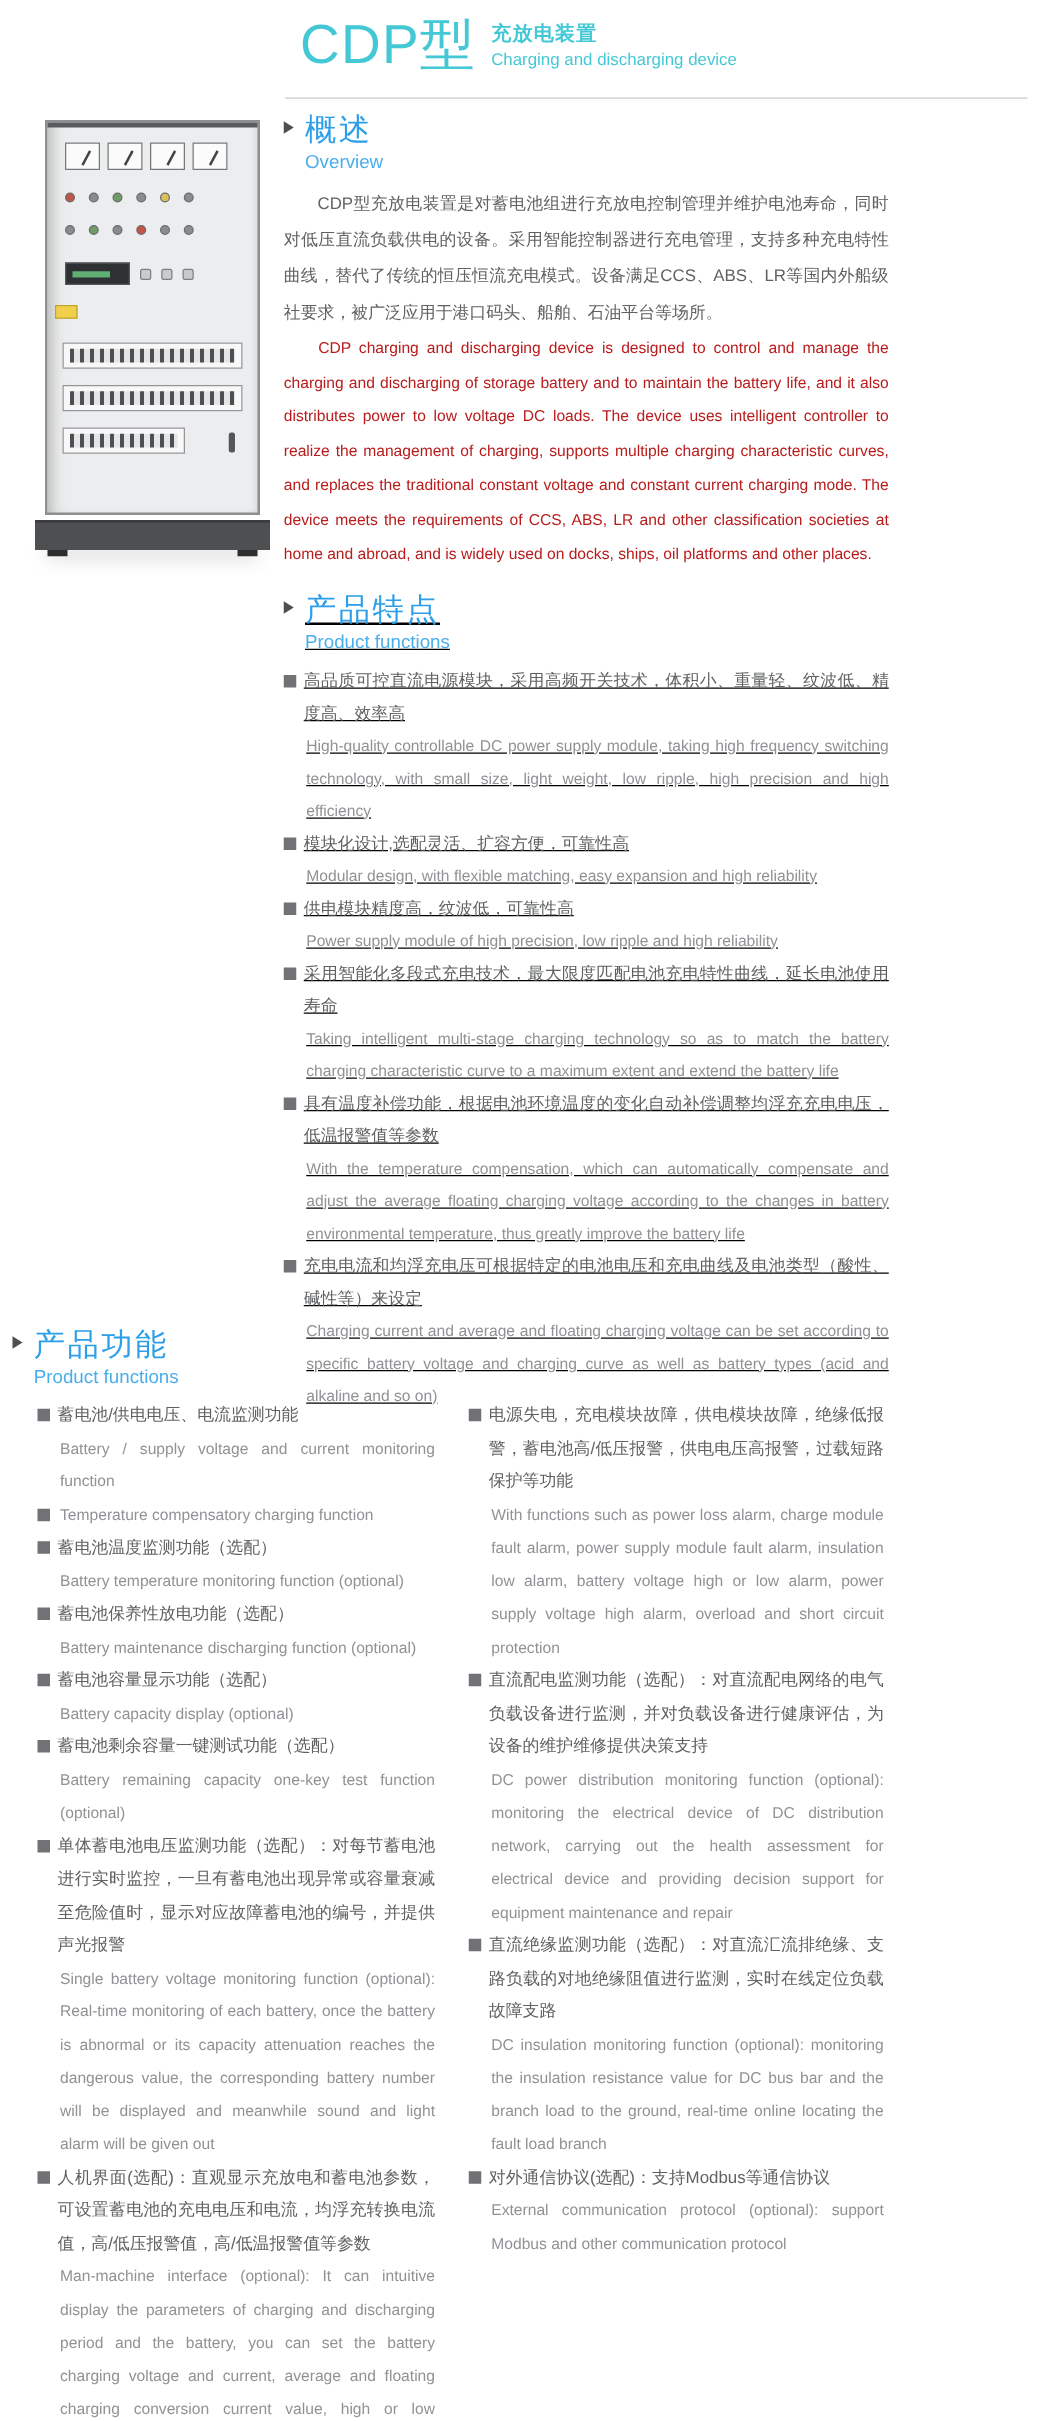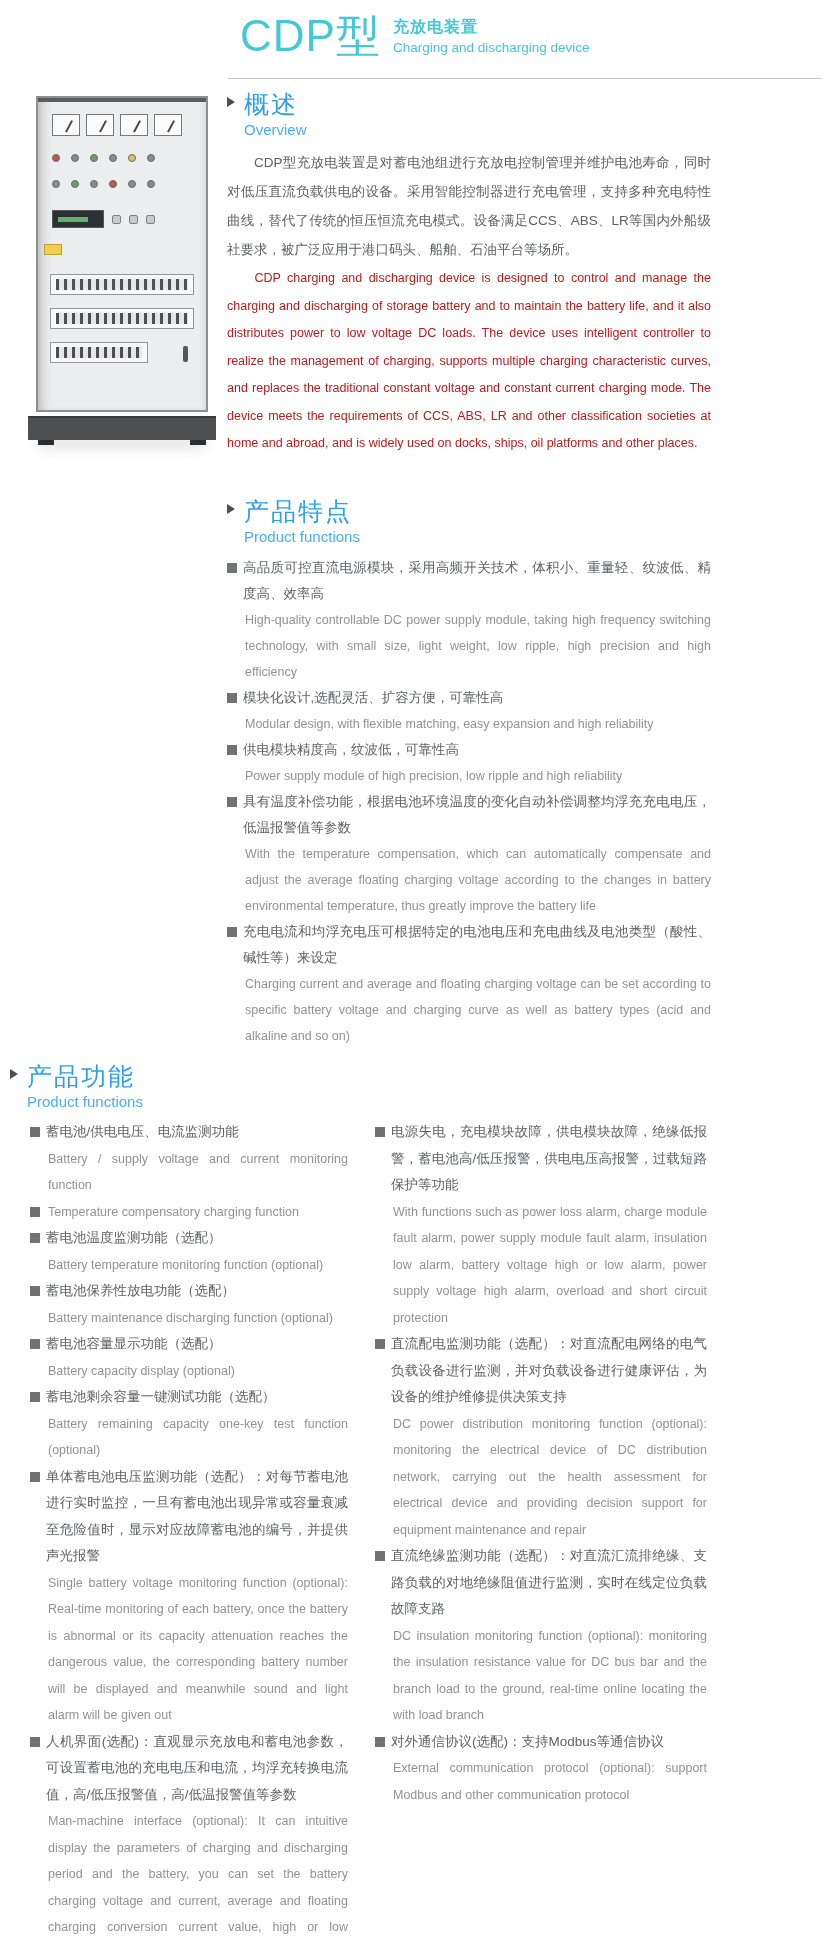--- a/index.html
+++ b/index.html
@@ -20,21 +20,21 @@
   .tri { position:absolute; left:0; top:7px; width:0; height:0;
          border-left:8px solid #4d4e50; border-top:5.5px solid transparent; border-bottom:5.5px solid transparent; }
   .sec-zh { font-size:25px; color:#2d9fe8; letter-spacing:2px; line-height:28px; }
   .sec-en { font-size:15px; color:#4aaeed; margin-top:3px; line-height:18px; }
 
   
   .maincol { position:absolute; left:227px; top:90px; width:484px; }
   .p-zh { margin-top:9px; font-size:13.5px; color:#5f6163; line-height:29px; text-align:justify; text-indent:2em; }
   .p-en { font-size:12.5px; color:#b91c1c; line-height:27.5px; text-align:justify; text-indent:2.2em; margin-top:1px; }
 
-  .features { margin-top:39px; }
+  .features { margin-top:16px;text-decoration:underline; }
   .blist { margin-top:9px; }
   .bitem { display:flex; align-items:flex-start;justify-content:space-between; }
   .bullet { flex:none; width:10px; height:10px; background:#717275; margin:8px 6px 0 0; }
   .btext { flex:1; min-width:0; }
   .btext .zh { font-size:13.5px; color:#5f6163; line-height:26px; text-align:justify; }
   .btext .en { font-size:12.5px; color:#909295; line-height:26px; text-align:justify; padding-left:2px; }
 
   
   .cabinet { position:absolute; left:28px; top:96px; width:188px; height:352px; }
   .cab-frame { position:relative; width:172px; height:316px; margin:0 auto; background:#ecedee;
@@ -166,20 +166,27 @@
         <div class="bitem">
           <span class="bullet"></span>
           <div class="btext">
               <div class="zh">供电模块精度高，纹波低，可靠性高</div>
           <div class="en">Power supply module of high precision, low ripple and high reliability</div>
             </div>
         </div>
         <div class="bitem">
           <span class="bullet"></span>
           <div class="btext">
+              <div class="zh">采用智能化多段式充电技术，最大限度匹配电池充电特性曲线，延长电池使用寿命</div>
+          <div class="en">Taking intelligent multi-stage charging technology so as to match the battery charging characteristic curve to a maximum extent and extend the battery life</div>
+            </div>
+        </div>
+        <div class="bitem">
+          <span class="bullet"></span>
+          <div class="btext">
               <div class="zh">具有温度补偿功能，根据电池环境温度的变化自动补偿调整均浮充充电电压，低温报警值等参数</div>
           <div class="en">With the temperature compensation, which can automatically compensate and adjust the average floating charging voltage according to the changes in battery environmental temperature, thus greatly improve the battery life</div>
             </div>
         </div>
         <div class="bitem">
           <span class="bullet"></span>
           <div class="btext">
               <div class="zh">充电电流和均浮充电压可根据特定的电池电压和充电曲线及电池类型（酸性、碱性等）来设定</div>
           <div class="en">Charging current and average and floating charging voltage can be set according to specific battery voltage and charging curve as well as battery types (acid and alkaline and so on)</div>
             </div>
@@ -264,21 +271,21 @@
           <span class="bullet"></span>
           <div class="btext">
               <div class="zh">直流配电监测功能（选配）：对直流配电网络的电气负载设备进行监测，并对负载设备进行健康评估，为设备的维护维修提供决策支持</div>
           <div class="en">DC power distribution monitoring function (optional): monitoring the electrical device of DC distribution network, carrying out the health assessment for electrical device and providing decision support for equipment maintenance and repair</div>
             </div>
         </div>
         <div class="bitem">
           <span class="bullet"></span>
           <div class="btext">
               <div class="zh">直流绝缘监测功能（选配）：对直流汇流排绝缘、支路负载的对地绝缘阻值进行监测，实时在线定位负载故障支路</div>
-          <div class="en">DC insulation monitoring function (optional): monitoring the insulation resistance value for DC bus bar and the branch load to the ground, real-time online locating the with load branch</div>
+          <div class="en">DC insulation monitoring function (optional): monitoring the insulation resistance value for DC bus bar and the branch load to the ground, real-time online locating the fault load branch</div>
             </div>
         </div>
         <div class="bitem">
           <span class="bullet"></span>
           <div class="btext">
               <div class="zh">对外通信协议(选配)：支持Modbus等通信协议</div>
           <div class="en">External communication protocol (optional): support Modbus and other communication protocol</div>
             </div>
         </div>
       </div>

